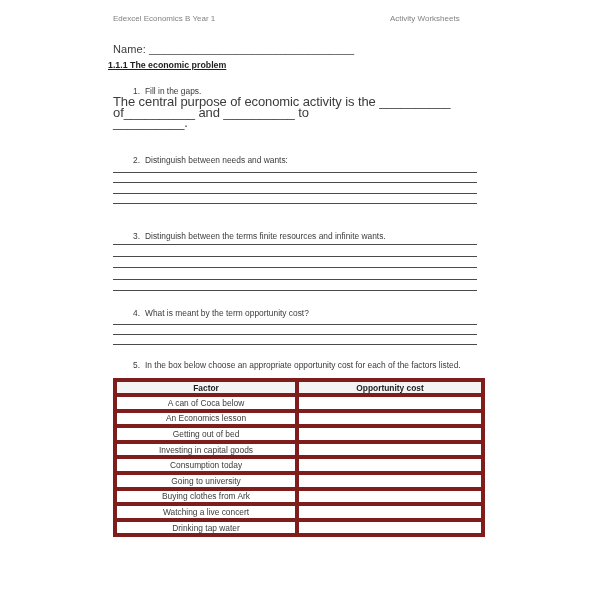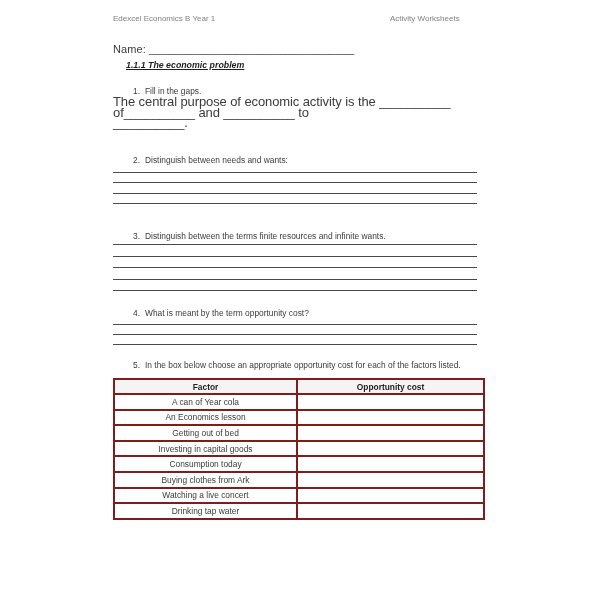--- a/index.html
+++ b/index.html
@@ -13,24 +13,23 @@
     overflow:hidden;
     padding-left:14px;
   }
   .hdr { position:absolute; top:14px; font-size:8px; color:#828282; }
   .hdr-left  { left:113px; }
   .hdr-right { left:390px; }
 
   .name-row { position:absolute; left:113px; top:43px; font-size:11px; color:#3b3b3b; letter-spacing:0.1px; }
 
   .doc-title {
-    position:absolute; left:126px; top:60px;
+    position:absolute; left:108px; top:60px;
     font-size:8.8px; font-weight:bold; color:#1f1f1f;
     text-decoration:underline;
-    font-style:italic;
   }
 
   .q-row { position:absolute; left:133px; font-size:8.4px; color:#3b3b3b; display:flex; }
   .q-num { width:12px; flex:0 0 auto; }
   .q1 { top:86px; }
   .q2 { top:155px; }
   .q3 { top:231px; }
   .q4 { top:308px; }
   .q5 { top:360px; width:352px; }
 
@@ -48,21 +47,21 @@
   .lines-q3 .answer-line { height:11.4px; }
   .lines-q4 { top:315px; }
   .lines-q4 .answer-line { height:10px; }
 
   table.oc-table {
     position:absolute; left:113px; top:378px;
     width:372px; border-collapse:collapse;
     font-size:8.4px; color:#3b3b3b;
   }
   .oc-table th, .oc-table td {
-    border:2px solid #7f1d1d;
+    border:4px solid #7f1d1d;
     text-align:center; vertical-align:middle;
     height:15.6px; padding:0 2px;
   }
   .oc-table th {
     font-weight:bold; color:#1f1f1f;
     background:#f4f4f4; height:15px;
   }
   .oc-table .col-factor { width:184px; }
   .oc-table .col-cost   { width:188px; }
 
@@ -133,37 +132,41 @@
 
   <table class="oc-table">
     <thead>
       <tr>
         <th class="col-factor">Factor</th>
         <th class="col-cost">Opportunity cost</th>
       </tr>
     </thead>
     <tbody>
       <tr>
-        <td>A can of Year cola</td>
+        <td>A can of Coca below</td>
         <td></td>
       </tr>
       <tr>
         <td>An Economics lesson</td>
         <td></td>
       </tr>
       <tr>
         <td>Getting out of bed</td>
         <td></td>
       </tr>
       <tr>
         <td>Investing in capital goods</td>
         <td></td>
       </tr>
       <tr>
         <td>Consumption today</td>
+        <td></td>
+      </tr>
+      <tr>
+        <td>Going to university</td>
         <td></td>
       </tr>
       <tr>
         <td>Buying clothes from Ark</td>
         <td></td>
       </tr>
       <tr>
         <td>Watching a live concert</td>
         <td></td>
       </tr>

